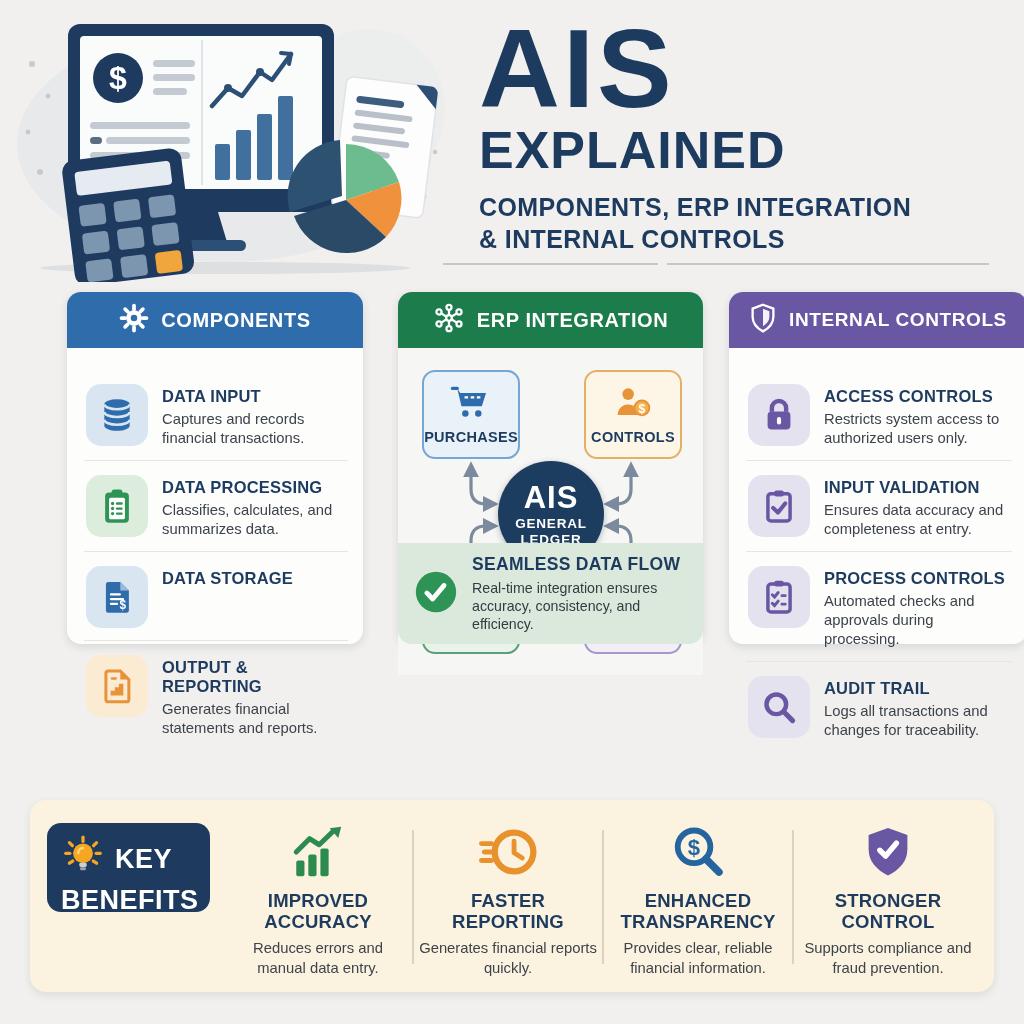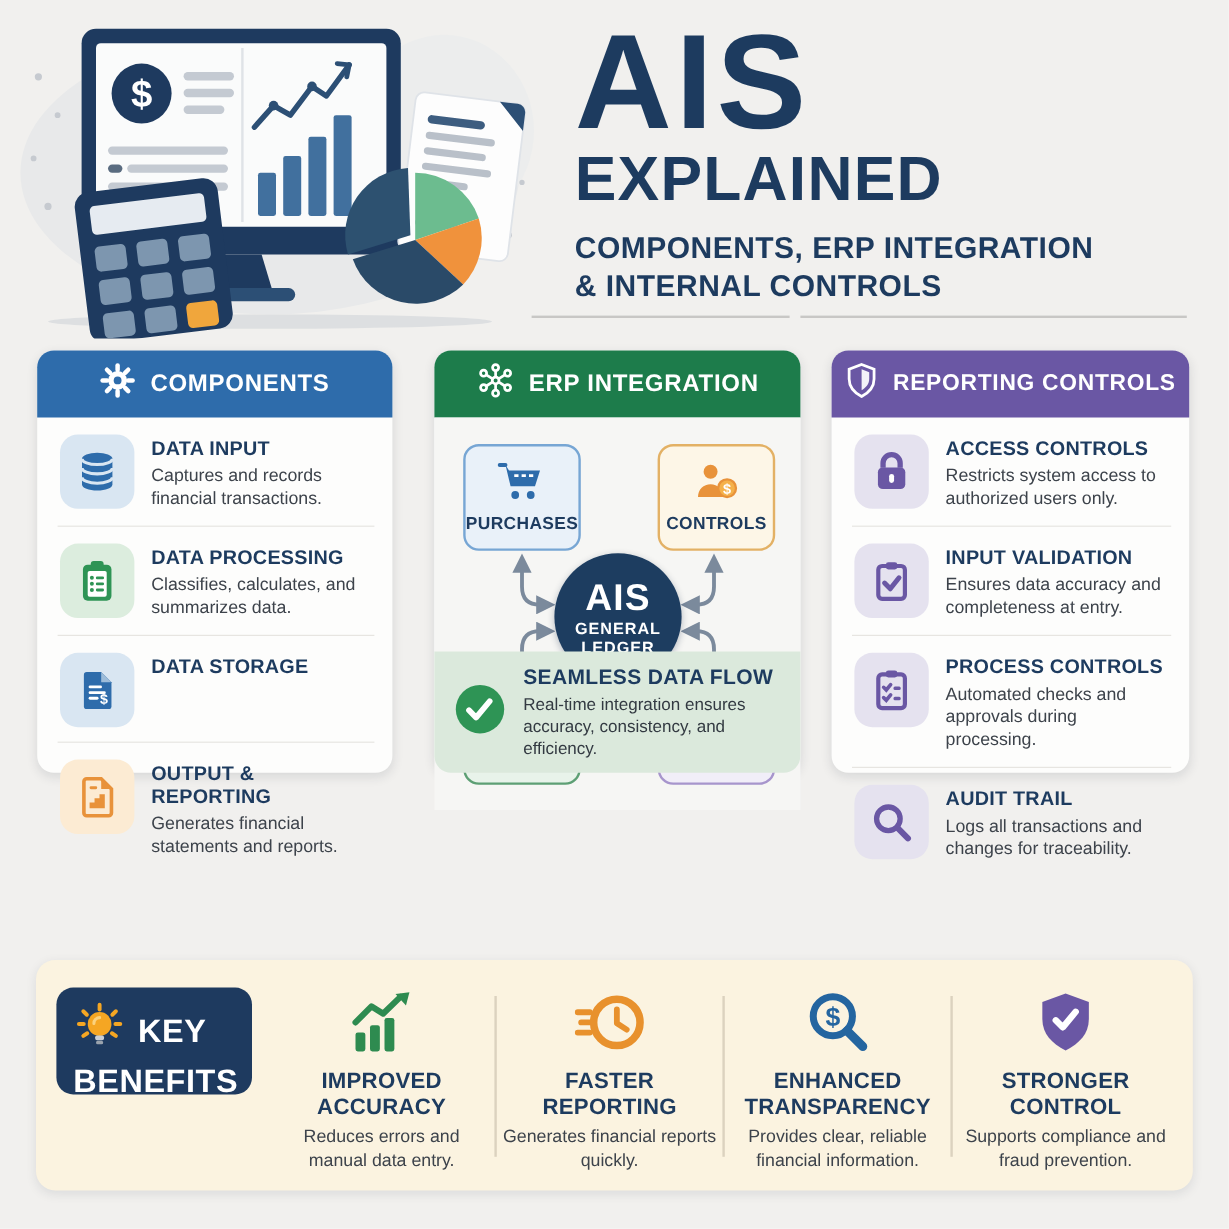--- a/index.html
+++ b/index.html
@@ -12,32 +12,32 @@
   .title-block { position:absolute; left:479px; top:16px; color:#1d3b5f; }
   .title-main { font-size:112px; font-weight:800; line-height:.95; letter-spacing:3px; }
   .title-sub  { font-size:52px;  font-weight:800; line-height:1.08; letter-spacing:1px; }
   .title-tagline { font-size:25px; font-weight:700; margin-top:12px; line-height:1.3; letter-spacing:.4px; }
   .rule { position:absolute; top:263px; height:2px; background:#c8c7c5; }
   .rule-left  { left:443px; width:215px; }
   .rule-right { left:667px; width:322px; }
 
   
   .col-card { position:absolute; top:292px; height:352px; background:#fdfdfc;
-              border-radius:14px; box-shadow:0 3px 9px rgba(30,40,60,.12); }
+              border-radius:14px; box-shadow:0 3px 9px rgba(30,40,60,.12);margin-left:36px; }
   #col-components { left:31px;  width:296px; }
   #col-erp        { left:362px; width:305px; }
   #col-controls   { left:693px; width:298px; }
   .col-header { height:56px; border-radius:14px 14px 0 0; display:flex; align-items:center;
                 justify-content:center; gap:12px; color:#fff; font-weight:700;
                 letter-spacing:.6px; font-size:20px; }
   #col-components .col-header { background:#2e6cab; }
   #col-erp        .col-header { background:#1d7c4b; }
   #col-controls   .col-header { background:#6a57a4; font-size:19px; }
 
-  .items { padding:0 15px 0 17px; }
+  .items { padding:22px 15px 0 17px; }
   .item { display:flex; gap:14px; align-items:flex-start; padding:14px 0 12px 2px; }
   .item + .item { border-top:1.5px solid #e7e5e1; }
   .tile { width:62px; height:62px; border-radius:15px; flex:0 0 62px;
           display:flex; align-items:center; justify-content:center; }
   .tile-blue   { background:#d9e6f2; }
   .tile-green  { background:#dcedde; }
   .tile-orange { background:#fcebd3; }
   .tile-purple { background:#e5e2ef; }
   .item-title { font-size:16.5px; font-weight:800; color:#1d3b5f; letter-spacing:.2px; margin:3px 0 4px; }
   .item-desc  { font-size:14.8px; color:#3d434b; line-height:1.28; }
@@ -387,21 +387,21 @@
   </div>
 
   <div class="col-card" id="col-controls">
     <div class="col-header">
       <span>
         <svg width="28" height="30" viewBox="0 0 24 26">
           <path d="M12 1.5l9 3.4v7c0 6-3.8 9.9-9 12.7-5.2-2.8-9-6.7-9-12.7v-7z" fill="none" stroke="#fff" stroke-width="2"></path>
           <path d="M12 5l5.5 2.1v4.7c0 3.8-2.3 6.4-5.5 8.3z" fill="#fff" opacity=".92"></path>
         </svg>
       </span>
-      <span>REPORTING CONTROLS</span>
+      <span>INTERNAL CONTROLS</span>
     </div>
     <div class="items">
       <div class="item">
         <div class="tile tile-purple">
           <svg width="38" height="38" viewBox="0 0 24 24">
             <path d="M7.5 10V7.6a4.5 4.5 0 0 1 9 0V10" fill="none" stroke="#6a57a4" stroke-width="2.8"></path>
             <rect x="4.8" y="9.8" width="14.4" height="11.4" rx="2.6" fill="#6a57a4"></rect>
             <rect x="10.7" y="13.2" width="2.6" height="4.8" rx="1.3" fill="#fff"></rect>
           </svg>
         </div>

